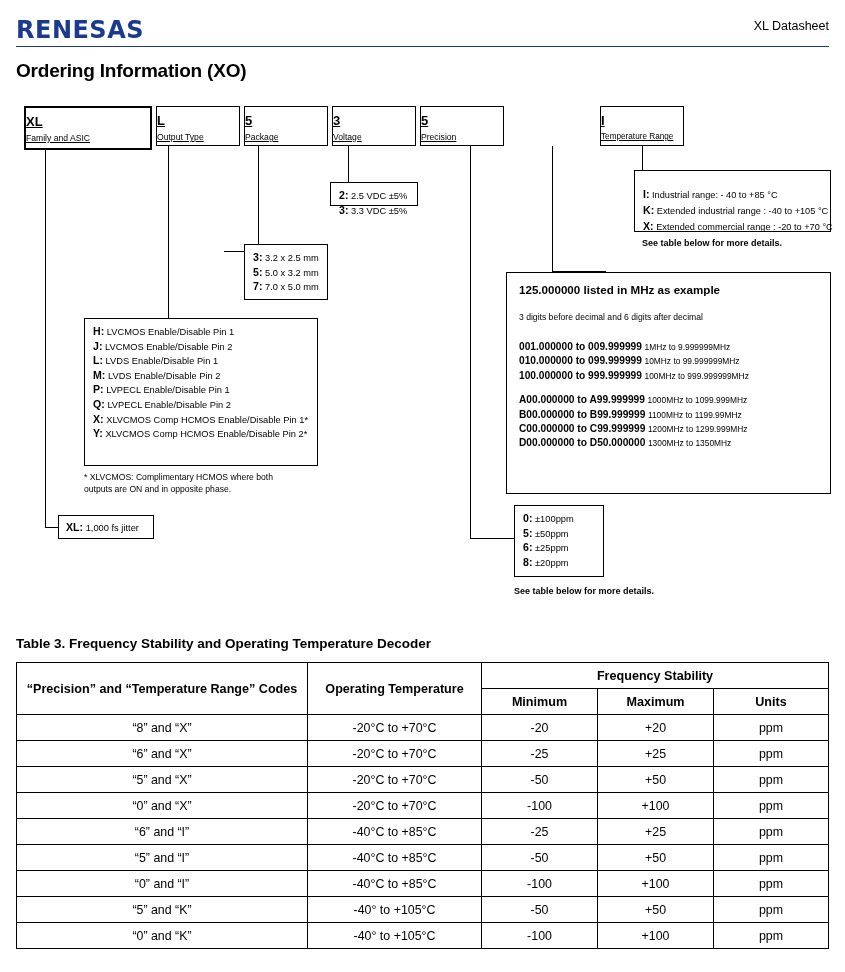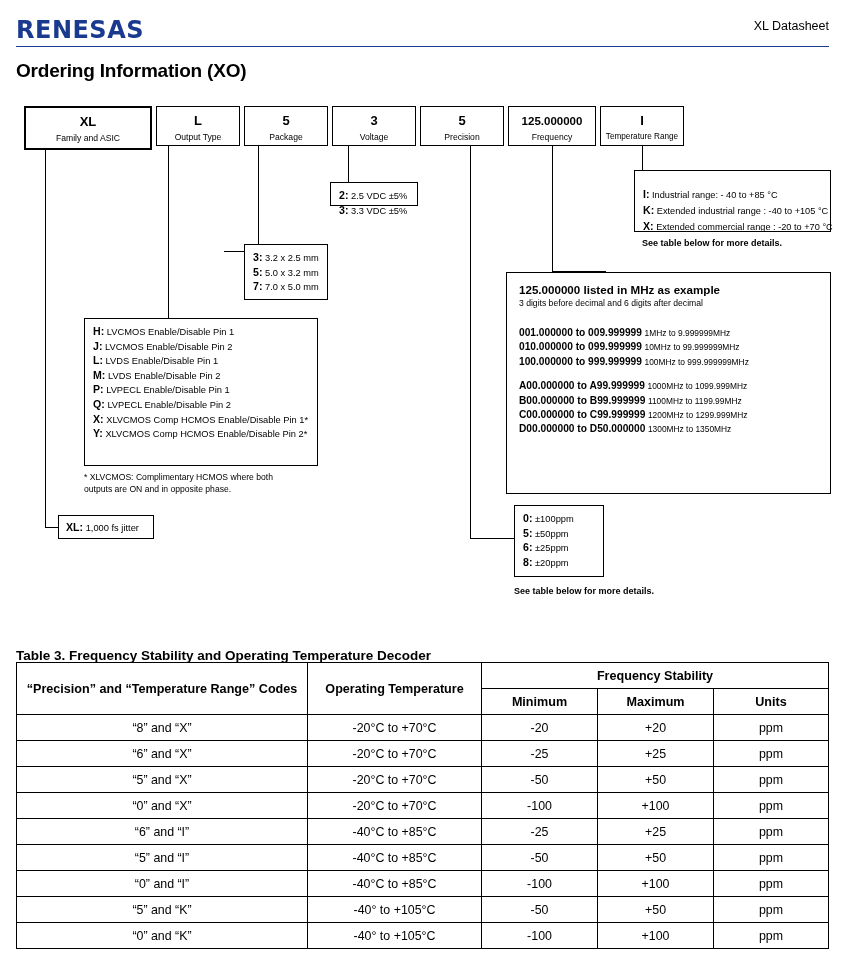--- a/index.html
+++ b/index.html
@@ -66,21 +66,21 @@
     font-weight: bold;
     letter-spacing: -0.2px;
   }
 
   
   .code-box {
     position: absolute;
     border: 1.2px solid #000;
     background: #fff;
     box-sizing: border-box;
-    text-align: center;
+    text-decoration: underline;
   }
   .code-box.first {
     border-width: 2px;
   }
   .code-box .code {
     font-size: 13px;
     font-weight: bold;
     margin-top: 7px;
     line-height: 14px;
   }
@@ -128,21 +128,21 @@
   }
   .note.bold {
     font-weight: bold;
     font-size: 9px;
   }
 
   
   #freq-callout .title {
     font-size: 11.6px;
     font-weight: bold;
-    margin-bottom: 2px;
+    margin-bottom: 16px;
   }
   #freq-callout .sub {
     font-size: 8.6px;
     margin-bottom: 18px;
   }
   #freq-callout .frow {
     font-size: 9.4px;
     line-height: 14.4px;
     white-space: nowrap;
   }
@@ -167,21 +167,20 @@
     font-size: 10.6px;
   }
 
   
   .table-caption {
     position: absolute;
     left: 16px;
     top: 636px;
     font-size: 13.5px;
     font-weight: bold;
-    margin-top: 12px;
   }
   table.decoder {
     position: absolute;
     left: 16px;
     top: 662px;
     width: 813px;
     border-collapse: collapse;
     font-size: 12.4px;
   }
   table.decoder th, table.decoder td {
@@ -237,24 +236,20 @@
   <div class="code-box" style="left:332px; top:106px; width:84px; height:40px;">
     <div class="code">3</div>
     <div class="lbl">Voltage</div>
   </div>
 
   <div class="code-box" style="left:420px; top:106px; width:84px; height:40px;">
     <div class="code">5</div>
     <div class="lbl">Precision</div>
   </div>
 
-  <div class="code-box" style="left:508px; top:106px; width:88px; height:40px;">
-    <div class="code small">125.000000</div>
-    <div class="lbl">Frequency</div>
-  </div>
 
   <div class="code-box" style="left:600px; top:106px; width:84px; height:40px;">
     <div class="code">I</div>
     <div class="lbl two">Temperature Range</div>
   </div>
 
   <div class="ln v" style="left:45px; top:150px; height:377px;"></div>
   <div class="ln h" style="left:45px; top:527px; width:13px;"></div>
 
   <div class="ln v" style="left:168px; top:146px; height:192px;"></div>

